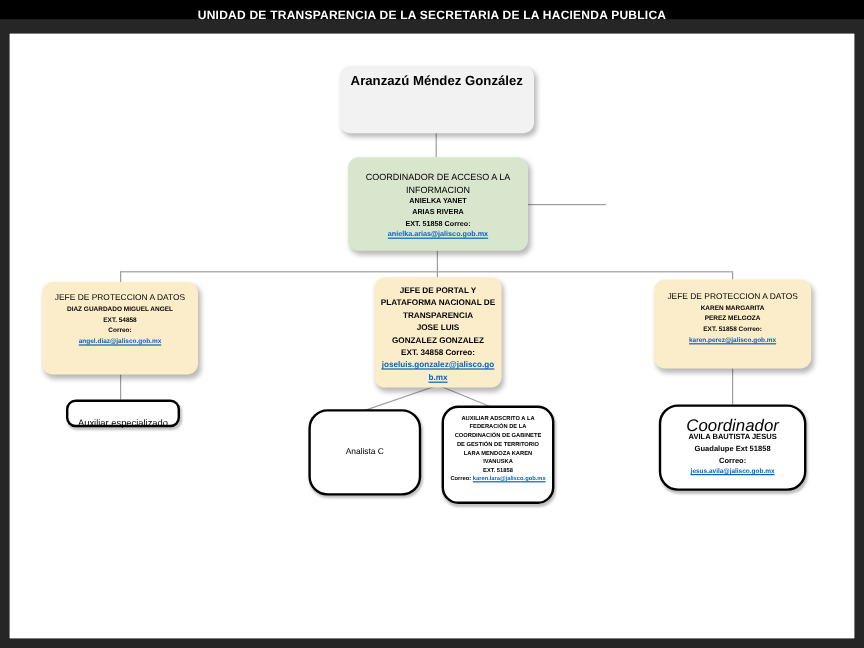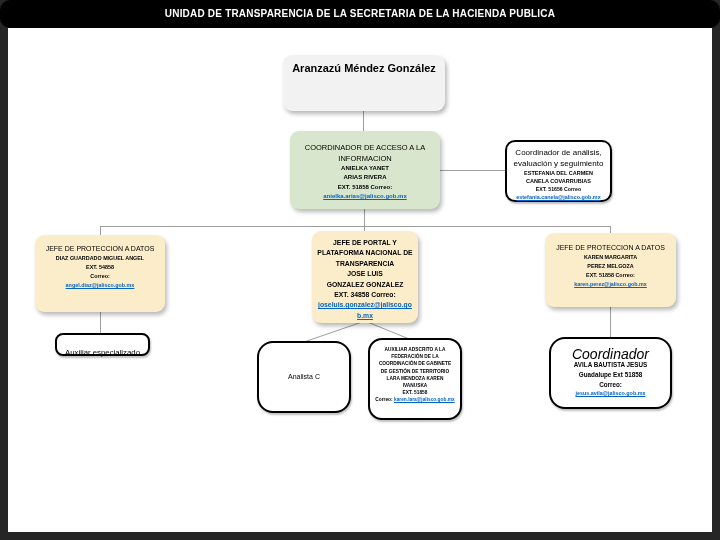--- a/index.html
+++ b/index.html
@@ -1,18 +1,18 @@
 <!DOCTYPE html>
 <html><head>
 <meta charset="utf-8">
 <style>
   html,body{margin:0;padding:0;background:#e8e8e8;font-family:"Liberation Sans",sans-serif;}
   #stage{position:relative;width:720px;height:540px;background:#262626;overflow:hidden;margin:0 auto;}
   #canvas{position:absolute;left:8px;top:28px;width:704px;height:504px;background:#ffffff;}
-  #titlebar{position:absolute;left:0;top:0;width:720px;height:28px;background:#000000;border-radius:10px;}
+  #titlebar{position:absolute;left:0;top:0;width:720px;height:16px;background:#000000;}
   #titlebar .t{display:block;text-align:center;color:#ffffff;font-weight:bold;font-size:10px;line-height:28px;letter-spacing:.2px;}
   .box{position:absolute;text-align:center;box-sizing:border-box;}
   .soft{border-radius:9px;box-shadow:2px 3px 4px rgba(0,0,0,.28);}
   .hard{background:#ffffff;border:2.5px solid #000000;box-shadow:1px 2px 2px rgba(0,0,0,.25);}
   .ln{display:block;}
   a.mail{color:#0563c1;text-decoration:underline;cursor:pointer;}
   .conn{position:absolute;background:#9e9e9e;}
   
   #box-root{left:283px;top:55px;width:162px;height:56px;background:#f2f2f2;padding-top:6px;}
   #box-root .ttl{font-size:9px;line-height:14px;color:#000;}
@@ -94,27 +94,20 @@
   </div>
 
   <div class="box soft" id="box-acceso">
     <span class="ln ttl">COORDINADOR DE ACCESO A LA INFORMACION</span>
     <span class="ln nm">ANIELKA YANET</span>
     <span class="ln nm">ARIAS RIVERA</span>
     <span class="ln ext">EXT. 51858 Correo:</span>
     <span class="ln em"><a class="mail">anielka.arias@jalisco.gob.mx</a></span>
   </div>
 
-  <div class="box hard" id="box-analisis">
-    <span class="ln ttl">Coordinador de análisis, evaluación y seguimiento</span>
-    <span class="ln nm">ESTEFANIA DEL CARMEN</span>
-    <span class="ln nm">CANELA COVARRUBIAS</span>
-    <span class="ln ext">EXT. 51656 Correo</span>
-    <span class="ln em"><a class="mail">estefania.canela@jalisco.gob.mx</a></span>
-  </div>
 
   <div class="box soft" id="box-prot-izq">
     <span class="ln ttl">JEFE DE PROTECCION A DATOS</span>
     <span class="ln nm">DIAZ GUARDADO MIGUEL ANGEL</span>
     <span class="ln ext">EXT. 54858</span>
     <span class="ln ext">Correo:</span>
     <span class="ln em"><a class="mail">angel.diaz@jalisco.gob.mx</a></span>
   </div>
 
   <div class="box soft" id="box-portal">

